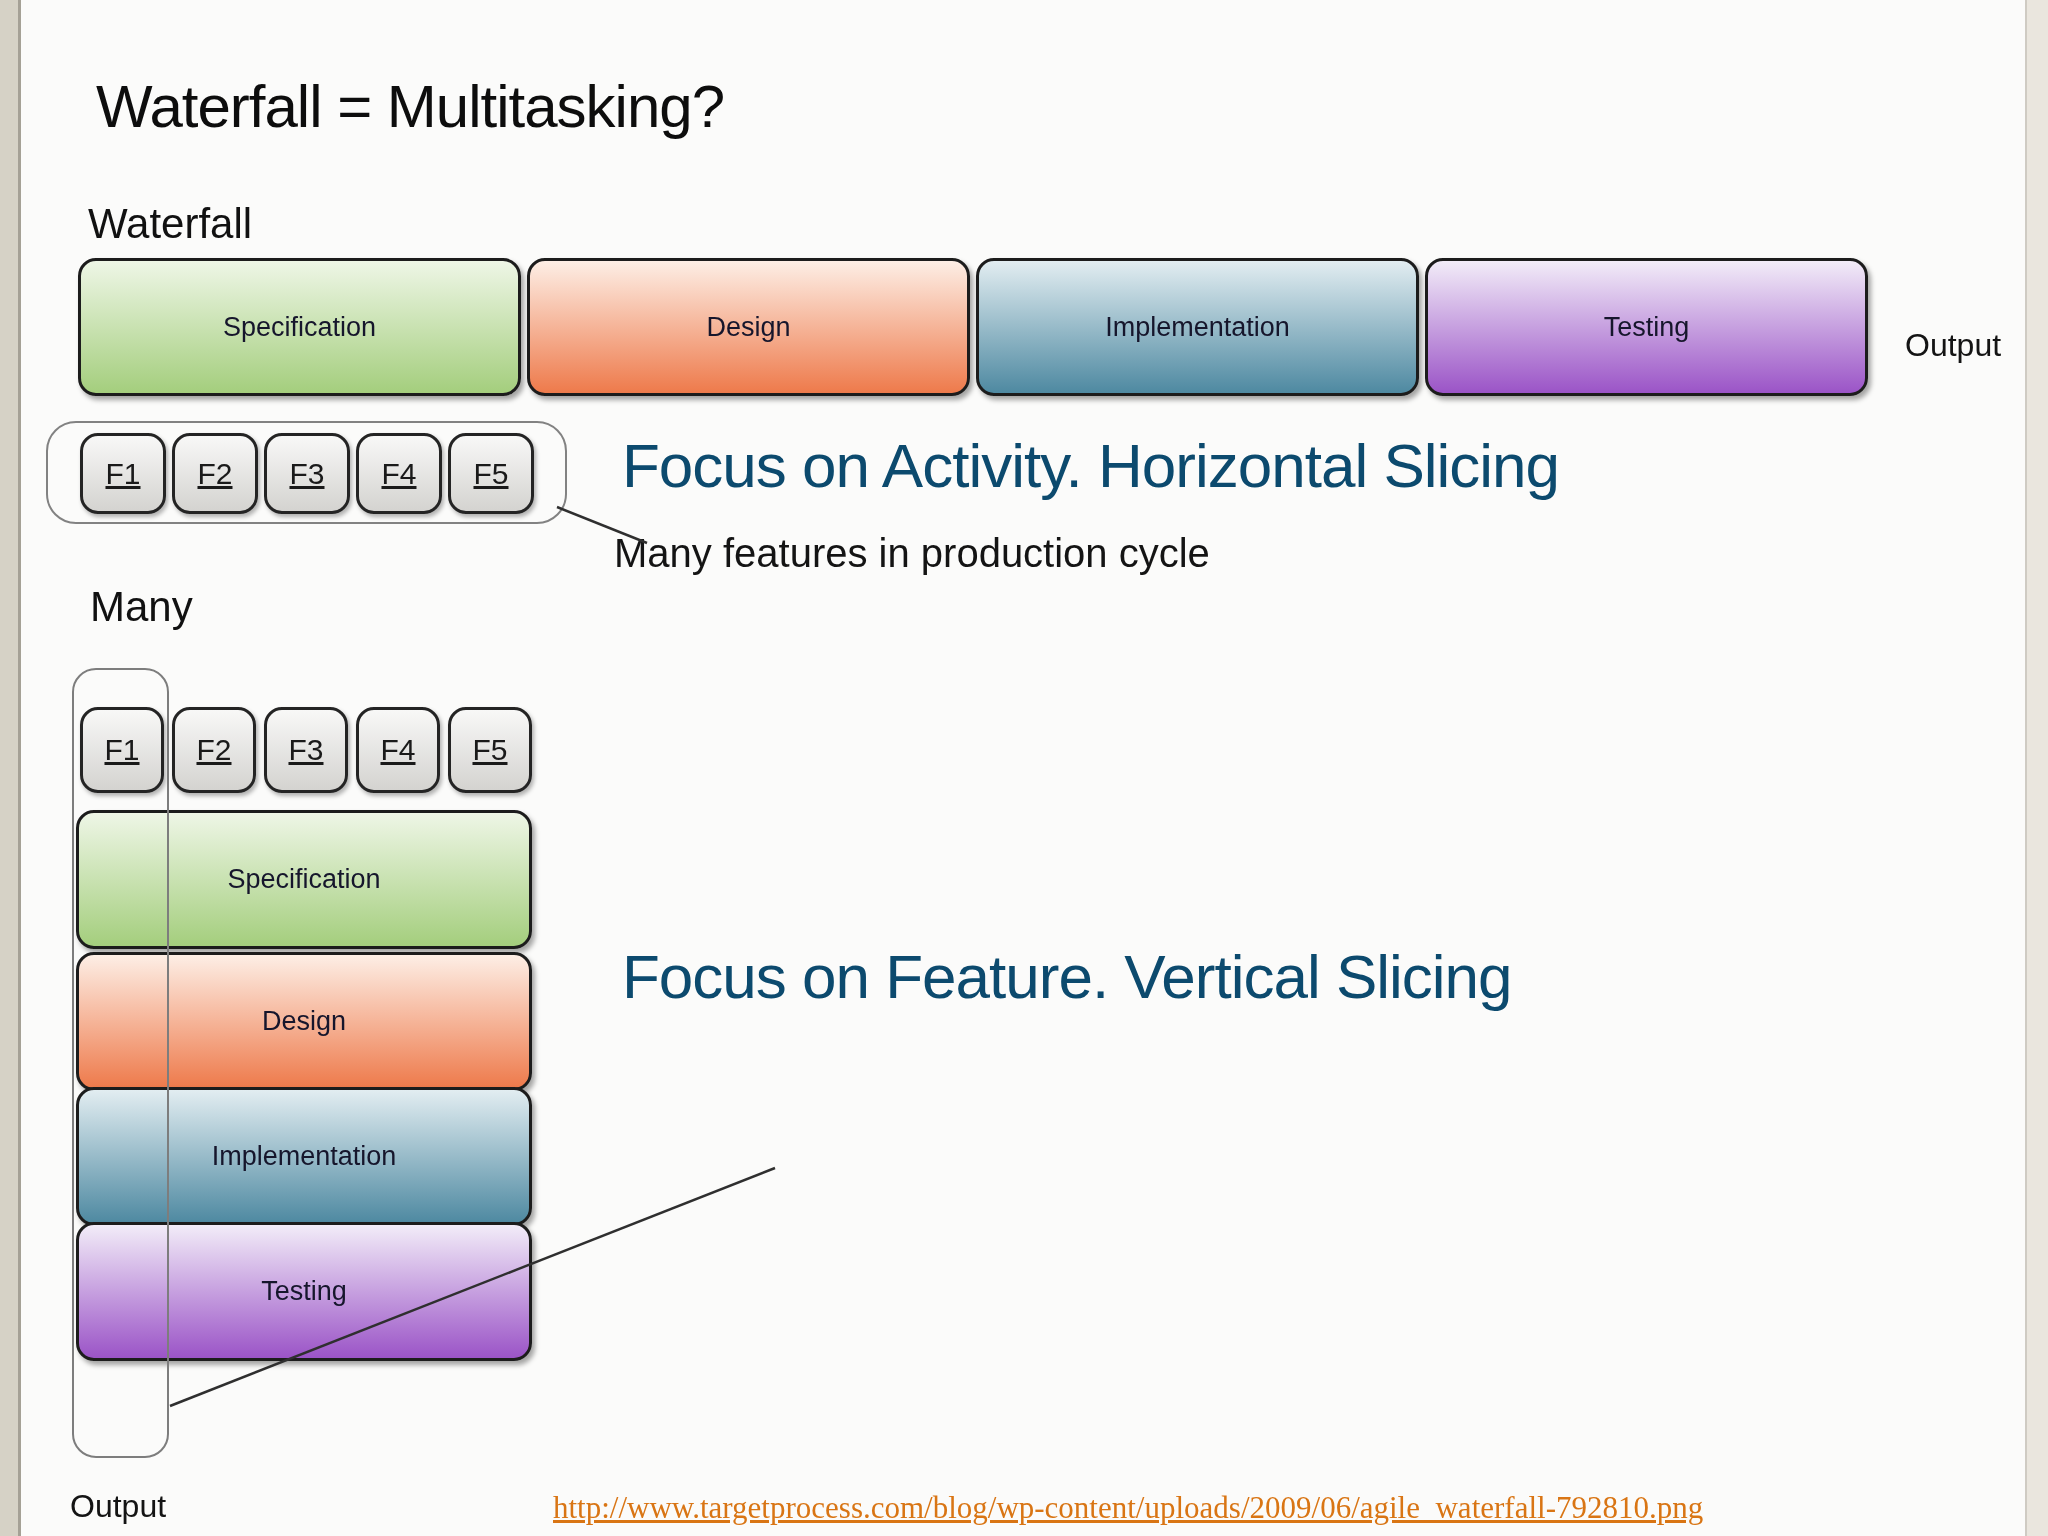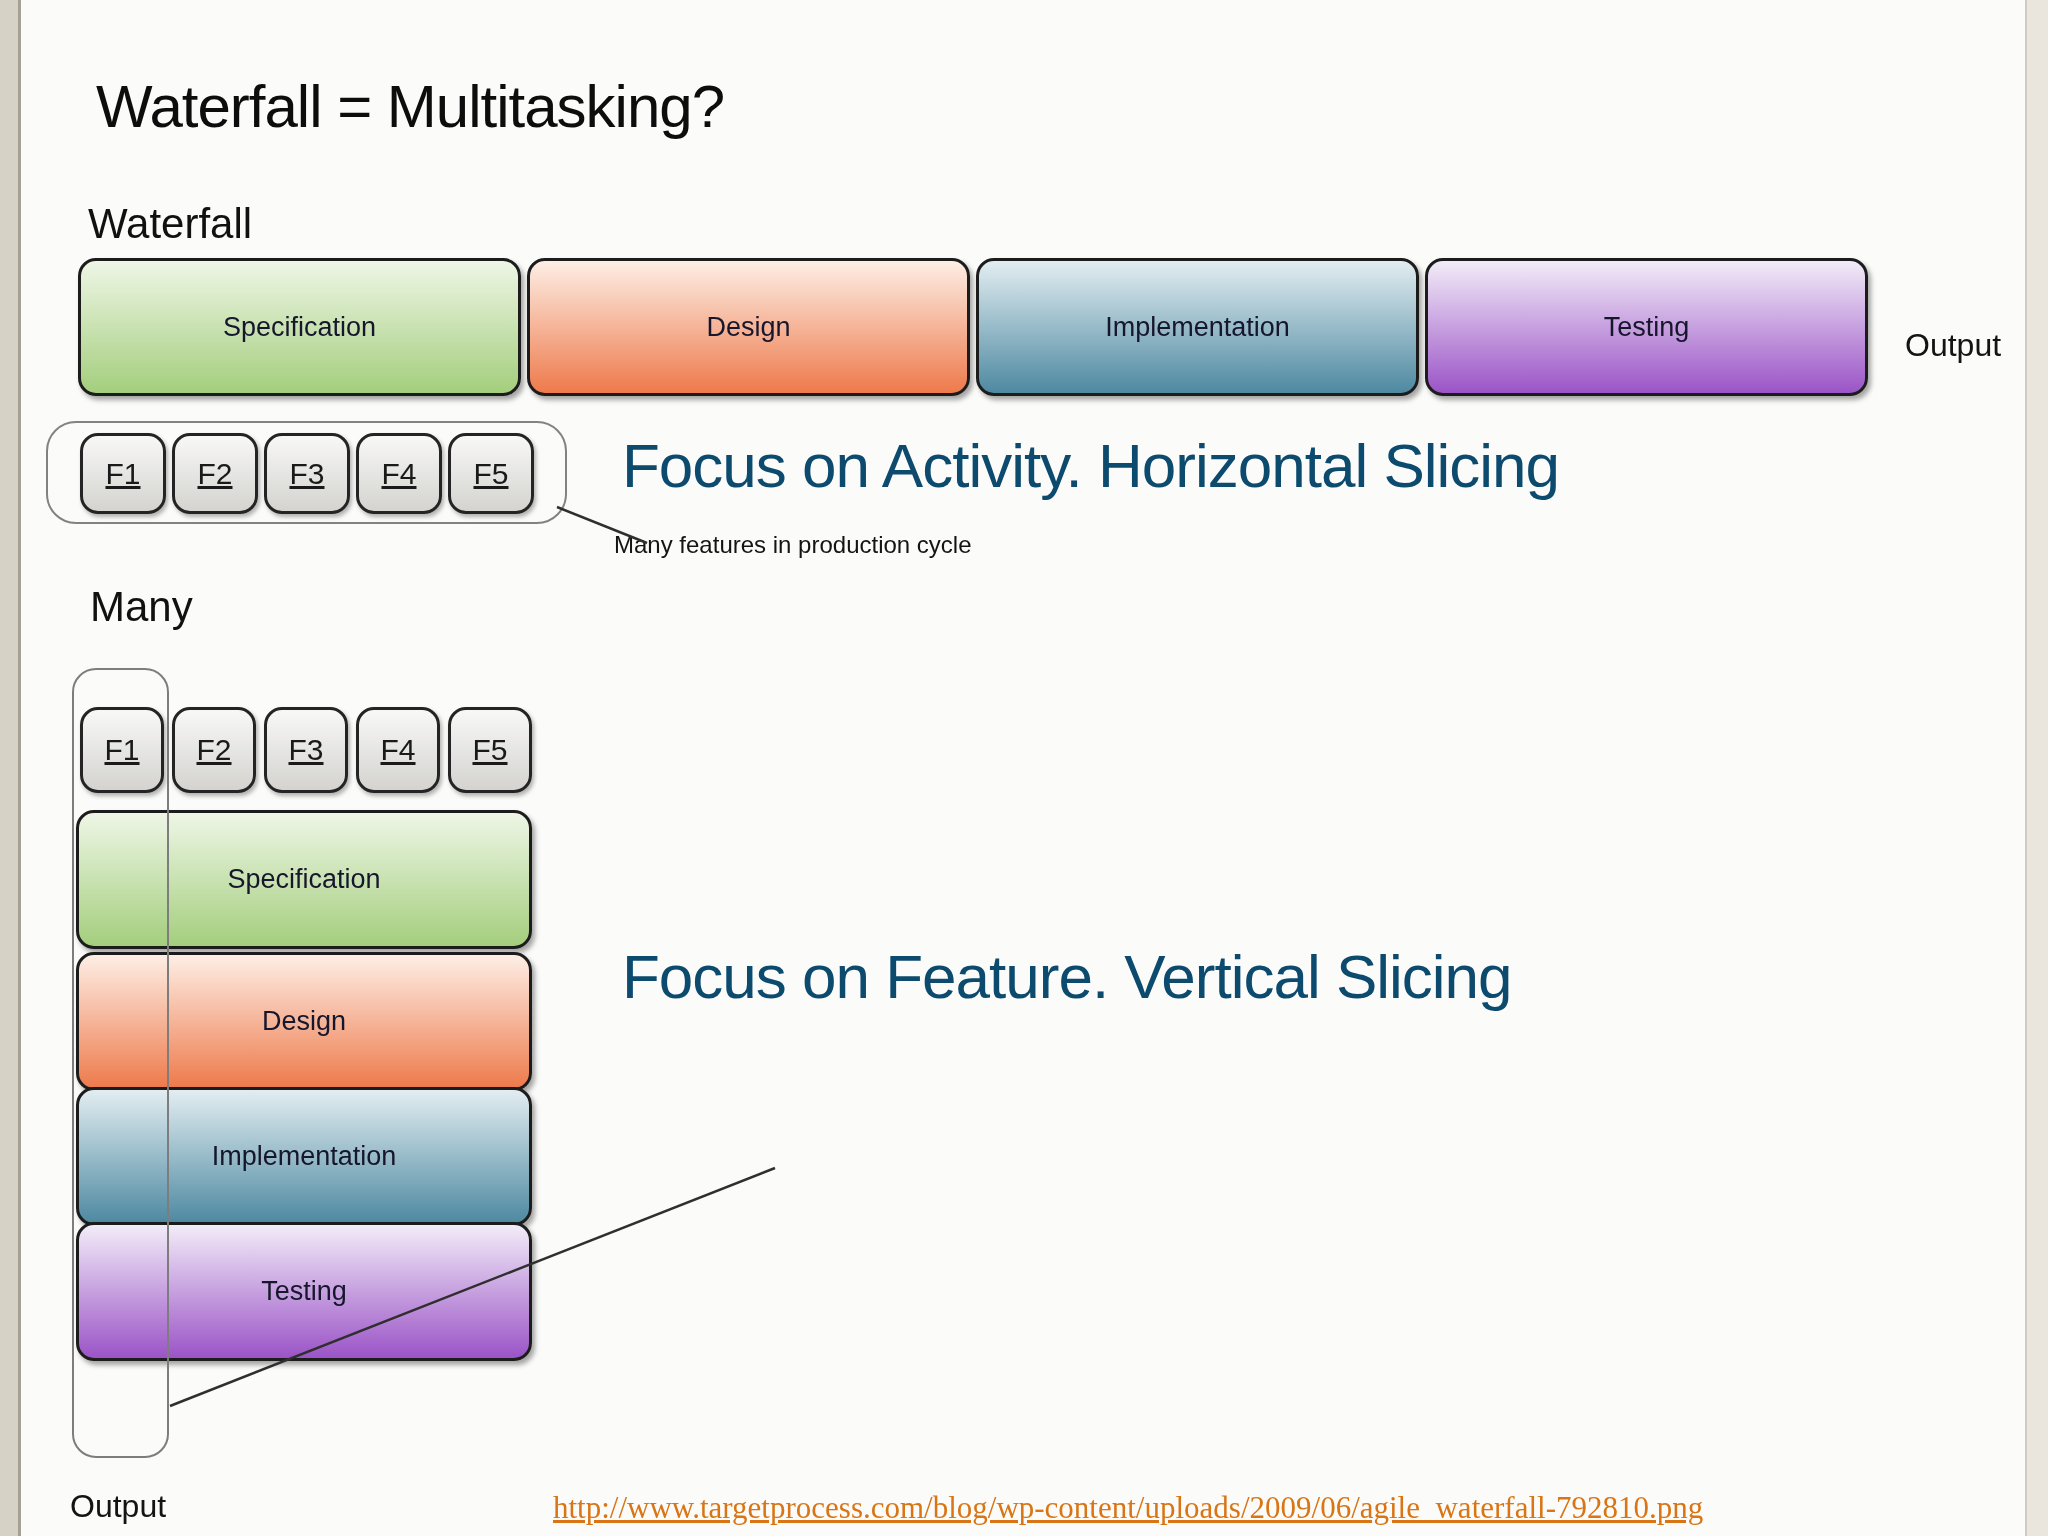--- a/index.html
+++ b/index.html
@@ -25,21 +25,21 @@
   .fbox{position:absolute;border:3px solid #242424;border-radius:18px;
         box-shadow:2px 3px 4px rgba(0,0,0,0.30);
         display:flex;align-items:center;justify-content:center;}
   .fbox span{font-size:30px;color:#1a1a1a;text-decoration:underline;}
 
   .tall-container{position:absolute;left:72px;top:668px;width:93px;height:786px;
                   border:2px solid #7d7d7d;border-radius:24px;background:transparent;
                   z-index:7;pointer-events:none;}
 
   .callout{position:absolute;font-size:62px;letter-spacing:-1px;color:#0c4a6e;white-space:nowrap;}
-  .note{position:absolute;font-size:24px;color:#141414;white-space:nowrap;}
+  .note{position:absolute;font-size:40px;color:#141414;white-space:nowrap;}
   .output-label{position:absolute;font-size:32px;color:#141414;white-space:nowrap;margin-top:21px;}
 
   .source-link{position:absolute;left:553px;top:1490px;font-family:"Liberation Serif", serif;
                font-size:31px;text-decoration:underline;white-space:nowrap;cursor:pointer;}
 
   .overlay{position:absolute;left:0;top:0;z-index:8;pointer-events:none;}
 </style>
 </head>
 <body>
 

